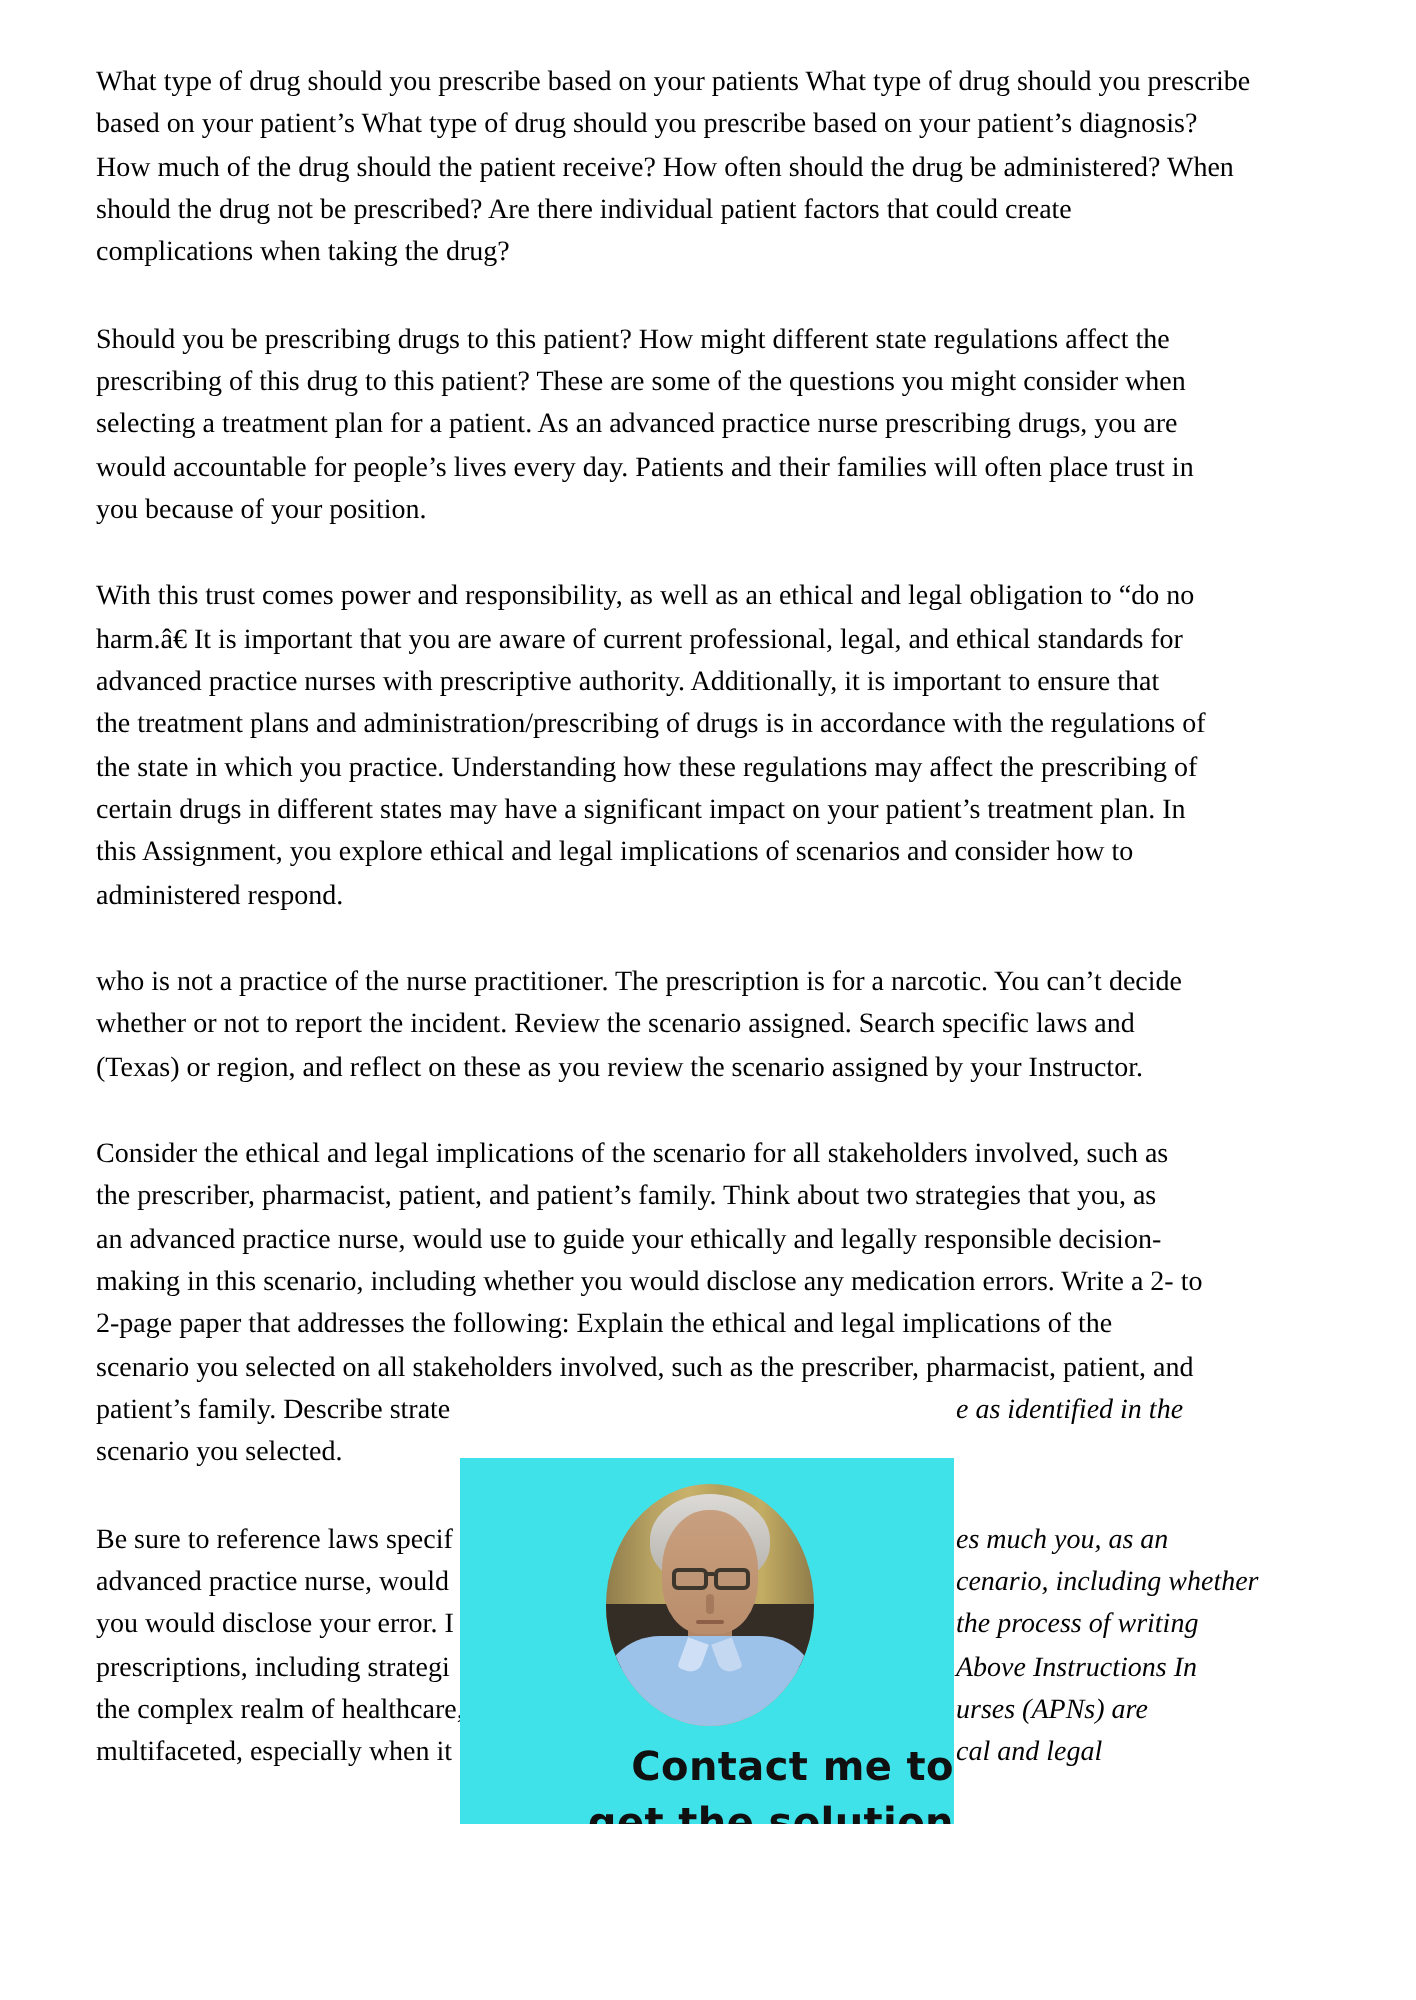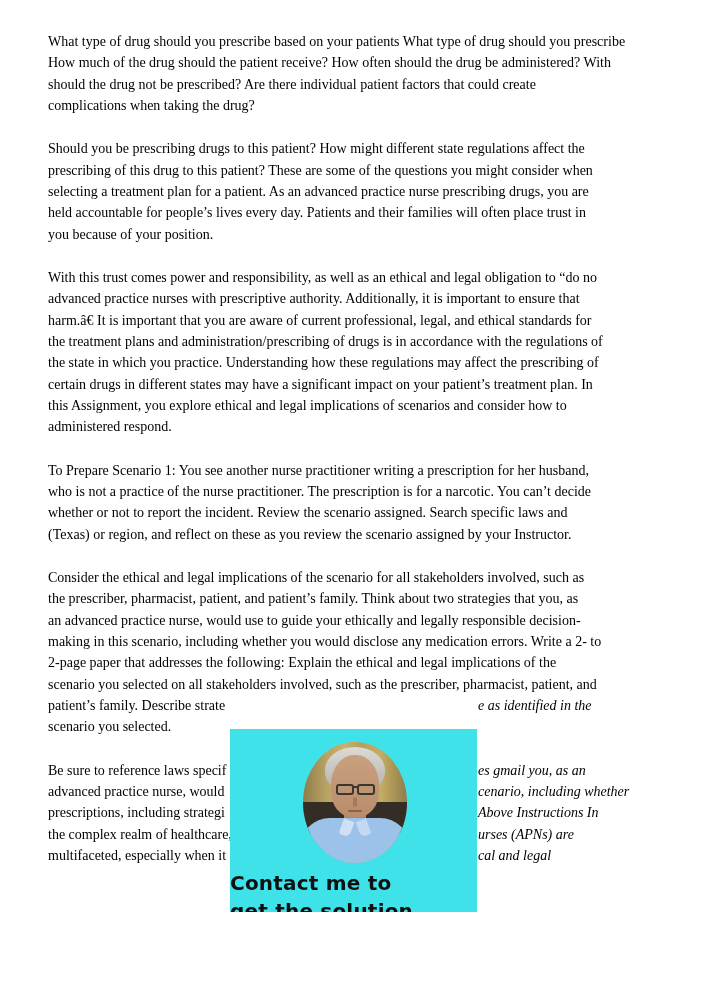--- a/index.html
+++ b/index.html
@@ -5,21 +5,21 @@
   html,body{margin:0;padding:0;background:#fff;}
   .page{position:relative;width:708px;height:912px;background:#fff;overflow:hidden;
         font-family:"Liberation Serif",serif;color:#000;}
   .doc{position:absolute;left:48px;top:31px;width:630px;font-size:14px;line-height:21.33px;}
   .para{margin:0 0 22px 0;}
   .line{position:relative;white-space:pre;height:21.33px;}
   .rfrag{position:absolute;left:430px;top:0;font-style:italic;}
 
   
   .popup{position:absolute;left:230px;top:729px;width:247px;height:247px;z-index:5;}
-  .headline{position:absolute;top:140px;left:0;width:100%;text-align:left;
+  .headline{position:absolute;top:140px;left:0;width:100%;text-align:right;
             font-family:"DejaVu Sans",sans-serif;font-weight:700;font-size:20px;
             line-height:28px;color:#101010;letter-spacing:.2px;}
   .email{position:absolute;top:209px;left:0;width:100%;text-align:center;
          font-family:"Liberation Serif",serif;font-weight:700;font-size:31px;color:#be185d;}
 
   
   .photo{position:absolute;left:73px;top:13px;width:104px;height:121px;border-radius:50%;
          overflow:hidden;
          background:linear-gradient(90deg,#8f7c4a 0%,#b7a263 22%,#c8b16a 40%,#b5a05c 55%,#c3ac63 75%,#8f7c4a 100%);}
   .ph-band{position:absolute;left:0;top:60px;width:100%;height:32px;background:#342d25;}
@@ -45,60 +45,61 @@
             border-radius:2px;}
 </style>
 </head>
 <body>
 
 <div class="page">
 
   <div class="doc">
       <div class="para">
         <div class="line">What type of drug should you prescribe based on your patients What type of drug should you prescribe</div>
-        <div class="line">How much of the drug should the patient receive? How often should the drug be administered? With</div>
+        <div class="line">based on your patient’s What type of drug should you prescribe based on your patient’s diagnosis?</div>
+        <div class="line">How much of the drug should the patient receive? How often should the drug be administered? When</div>
         <div class="line">should the drug not be prescribed? Are there individual patient factors that could create</div>
         <div class="line">complications when taking the drug?</div>
       </div>
       <div class="para">
         <div class="line">Should you be prescribing drugs to this patient? How might different state regulations affect the</div>
         <div class="line">prescribing of this drug to this patient? These are some of the questions you might consider when</div>
         <div class="line">selecting a treatment plan for a patient. As an advanced practice nurse prescribing drugs, you are</div>
-        <div class="line">held accountable for people’s lives every day. Patients and their families will often place trust in</div>
+        <div class="line">would accountable for people’s lives every day. Patients and their families will often place trust in</div>
         <div class="line">you because of your position.</div>
       </div>
       <div class="para">
         <div class="line">With this trust comes power and responsibility, as well as an ethical and legal obligation to “do no</div>
+        <div class="line">harm.â€ It is important that you are aware of current professional, legal, and ethical standards for</div>
         <div class="line">advanced practice nurses with prescriptive authority. Additionally, it is important to ensure that</div>
-        <div class="line">harm.â€ It is important that you are aware of current professional, legal, and ethical standards for</div>
         <div class="line">the treatment plans and administration/prescribing of drugs is in accordance with the regulations of</div>
         <div class="line">the state in which you practice. Understanding how these regulations may affect the prescribing of</div>
         <div class="line">certain drugs in different states may have a significant impact on your patient’s treatment plan. In</div>
         <div class="line">this Assignment, you explore ethical and legal implications of scenarios and consider how to</div>
         <div class="line">administered respond.</div>
       </div>
       <div class="para">
-        <div class="line">To Prepare Scenario 1: You see another nurse practitioner writing a prescription for her husband,</div>
         <div class="line">who is not a practice of the nurse practitioner. The prescription is for a narcotic. You can’t decide</div>
         <div class="line">whether or not to report the incident. Review the scenario assigned. Search specific laws and</div>
         <div class="line">(Texas) or region, and reflect on these as you review the scenario assigned by your Instructor.</div>
       </div>
       <div class="para">
         <div class="line">Consider the ethical and legal implications of the scenario for all stakeholders involved, such as</div>
         <div class="line">the prescriber, pharmacist, patient, and patient’s family. Think about two strategies that you, as</div>
         <div class="line">an advanced practice nurse, would use to guide your ethically and legally responsible decision-</div>
         <div class="line">making in this scenario, including whether you would disclose any medication errors. Write a 2- to</div>
         <div class="line">2-page paper that addresses the following: Explain the ethical and legal implications of the</div>
         <div class="line">scenario you selected on all stakeholders involved, such as the prescriber, pharmacist, patient, and</div>
         <div class="line"><span>patient’s family. Describe strate</span><span class="rfrag">e as identified in the</span></div>
         <div class="line">scenario you selected.</div>
       </div>
       <div class="para">
-        <div class="line"><span>Be sure to reference laws specif</span><span class="rfrag">es gmail you, as an</span></div>
+        <div class="line"><span>Be sure to reference laws specif</span><span class="rfrag">es much you, as an</span></div>
         <div class="line"><span>advanced practice nurse, would </span><span class="rfrag">cenario, including whether</span></div>
+        <div class="line"><span>you would disclose your error. I</span><span class="rfrag">the process of writing</span></div>
         <div class="line"><span>prescriptions, including strategi</span><span class="rfrag">Above Instructions In</span></div>
         <div class="line"><span>the complex realm of healthcare,</span><span class="rfrag">urses (APNs) are</span></div>
         <div class="line"><span>multifaceted, especially when it </span><span class="rfrag">cal and legal</span></div>
       </div>
     </div>
 
   <div class="popup" style="background: rgb(64, 226, 234);">
     <div class="photo">
       <div class="ph-band"></div>
       <div class="ph-neck"></div>

